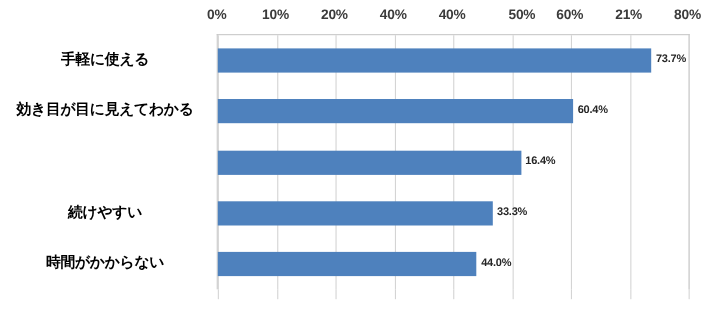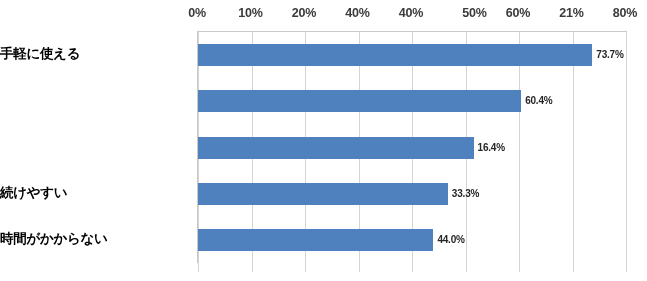--- a/index.html
+++ b/index.html
@@ -44,21 +44,21 @@
     position: absolute;
     left: 0;
     top: 31px;
     width: 191px;
     height: 231px;
   }
   .cat-label {
     position: absolute;
     right: 0;
     width: 191px;
-    text-align: left;
+    text-align: center;
     font-size: 13.5px;
     font-weight: bold;
     color: #000000;
     white-space: nowrap;
     transform: translateY(-50%);
     letter-spacing: -0.3px;
   }
 
   
   .plot-area {
@@ -117,20 +117,21 @@
       <div class="axis-tick-label" style="left: 357.5px;">40%</div>
       <div class="axis-tick-label" style="left: 411px;">40%</div>
       <div class="axis-tick-label" style="left: 464.5px; margin-left: 10px;">50%</div>
       <div class="axis-tick-label" style="left: 518px;">60%</div>
       <div class="axis-tick-label" style="left: 571.5px;">21%</div>
       <div class="axis-tick-label" style="left: 625px;">80%</div>
     </div>
 
   <div class="cat-labels">
       <div class="cat-label" style="top: 23.1px;">手軽に使える</div>
+      <div class="cat-label" style="top: 69.3px;">効き目が目に見えてわかる</div>
       <div class="cat-label" style="top: 161.7px;">続けやすい</div>
       <div class="cat-label" style="top: 207.9px;">時間がかからない</div>
     </div>
 
   <div class="plot-area">
     <div>
         <div class="gridline" style="left: 0px;"></div>
         <div class="tick-mark" style="left: 0px;"></div>
         <div class="gridline" style="left: 53.5px;"></div>
         <div class="tick-mark" style="left: 53.5px;"></div>

